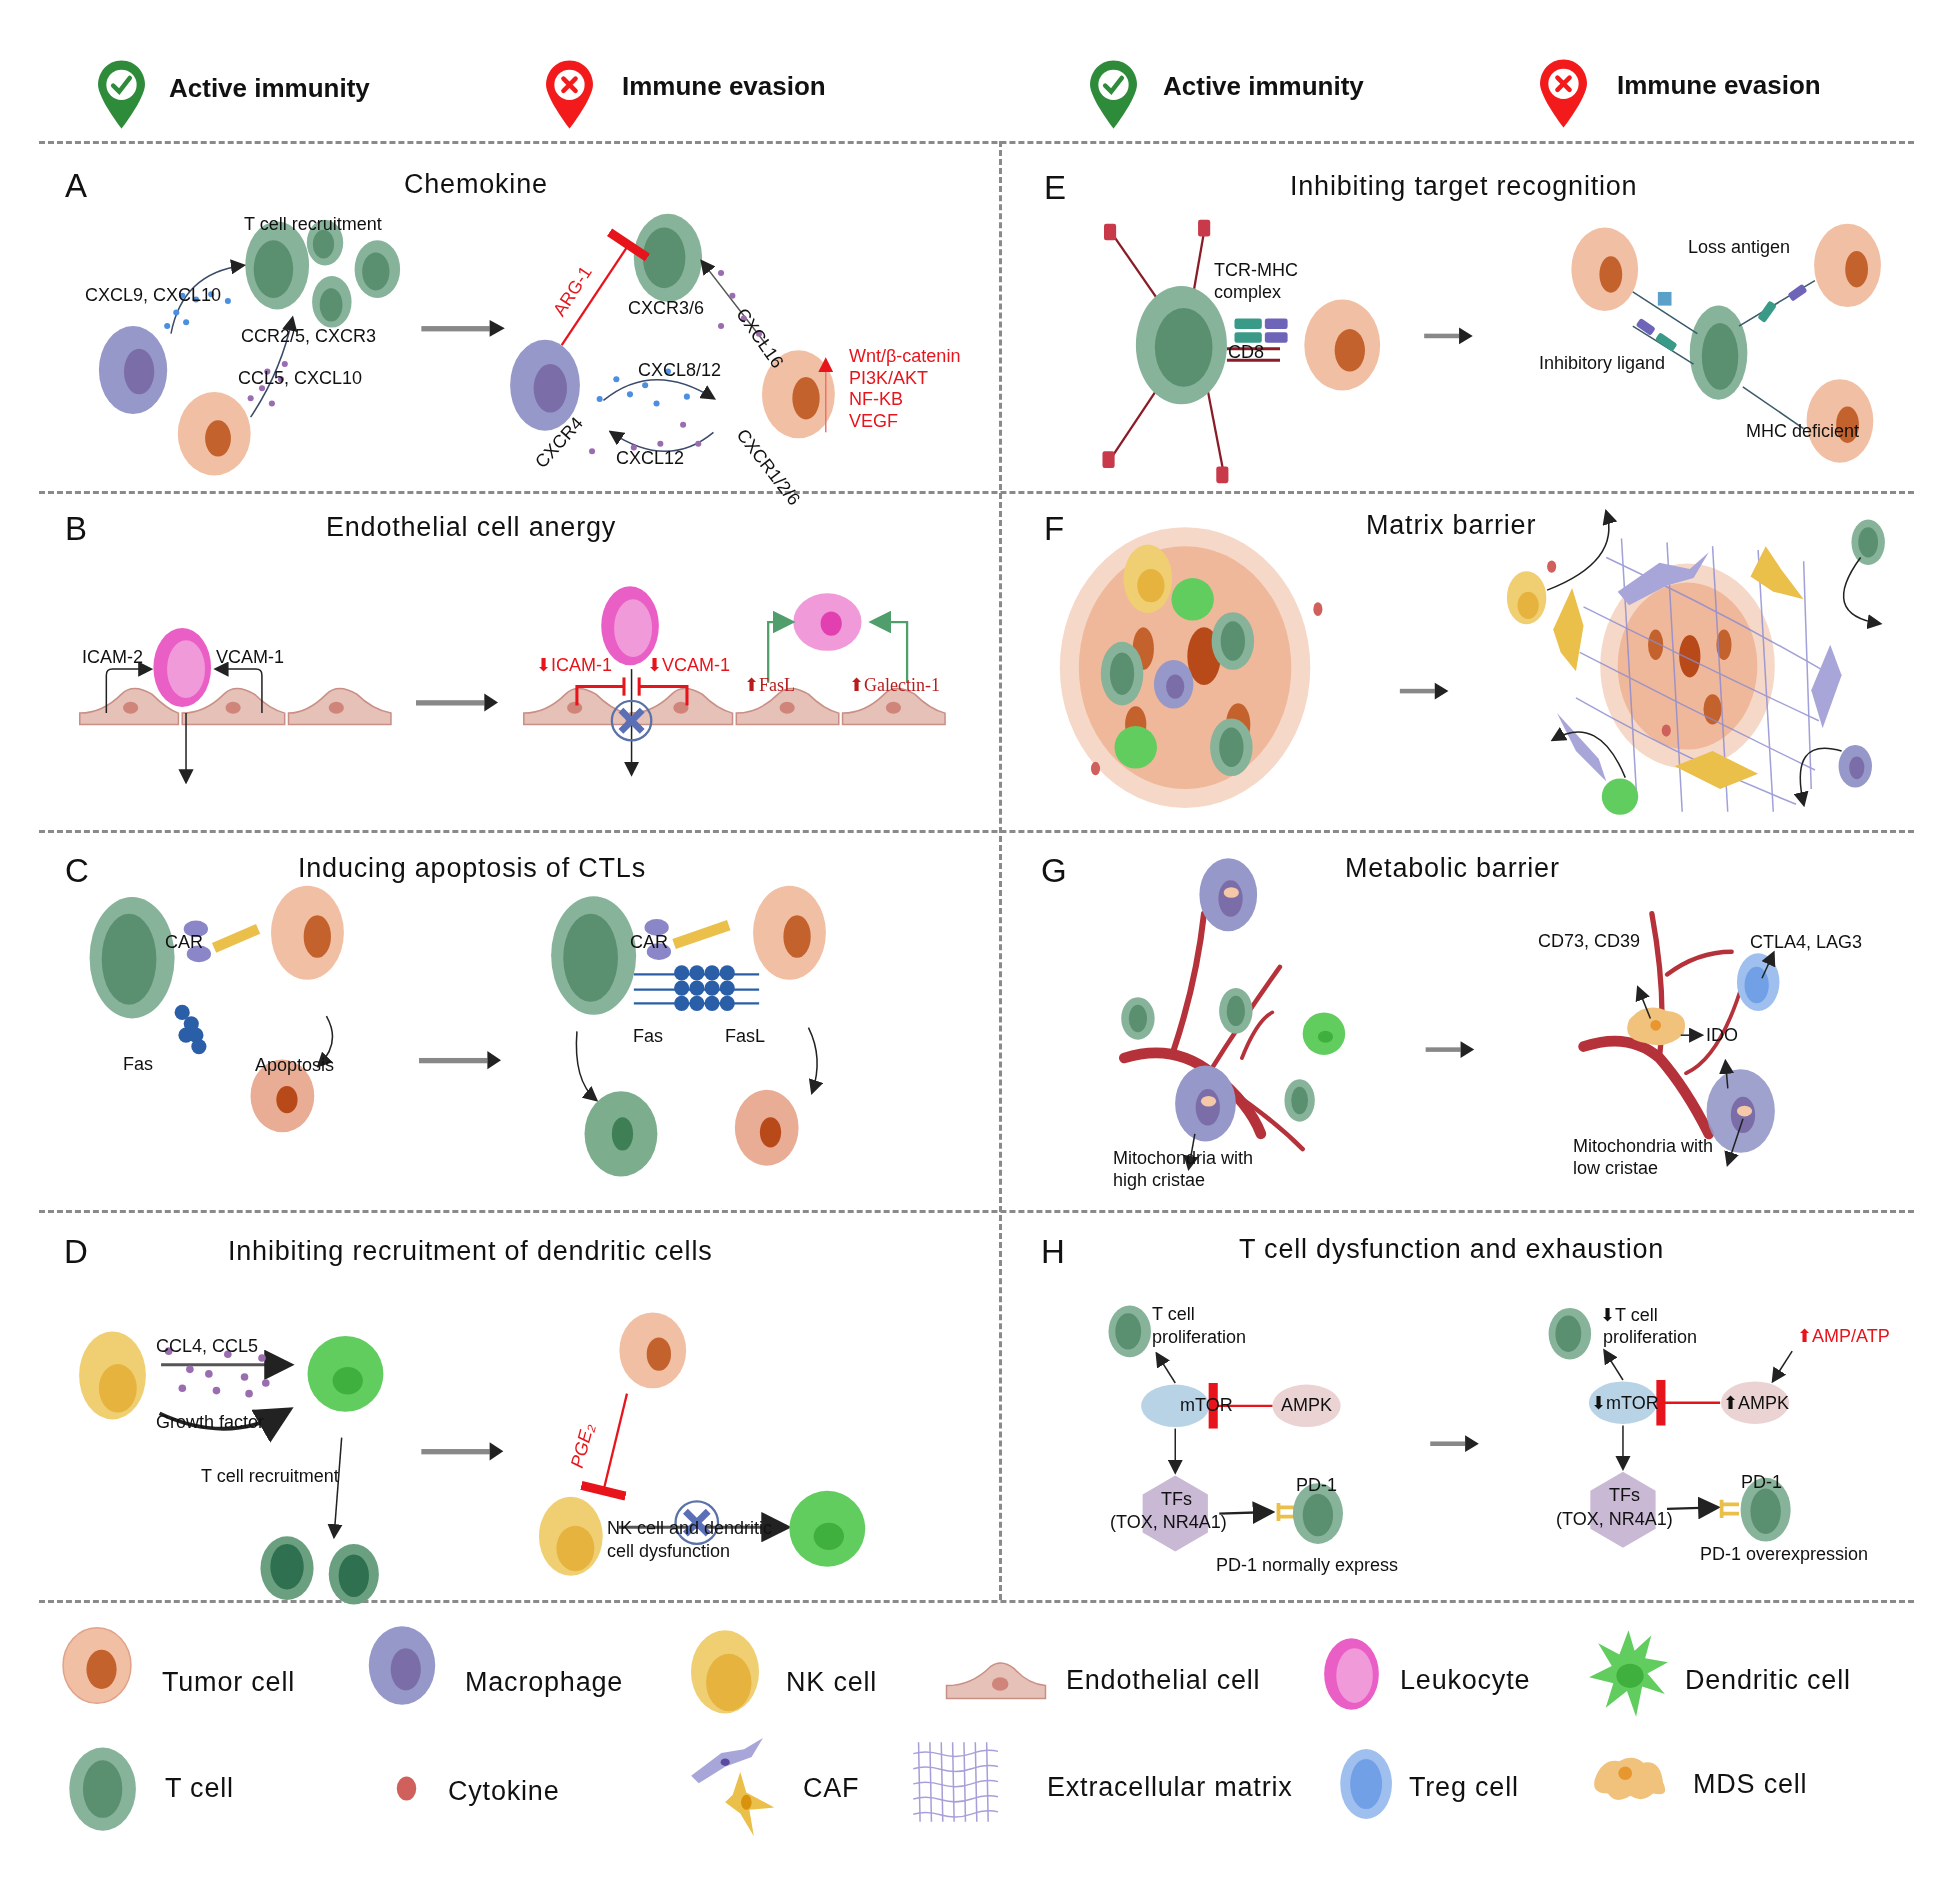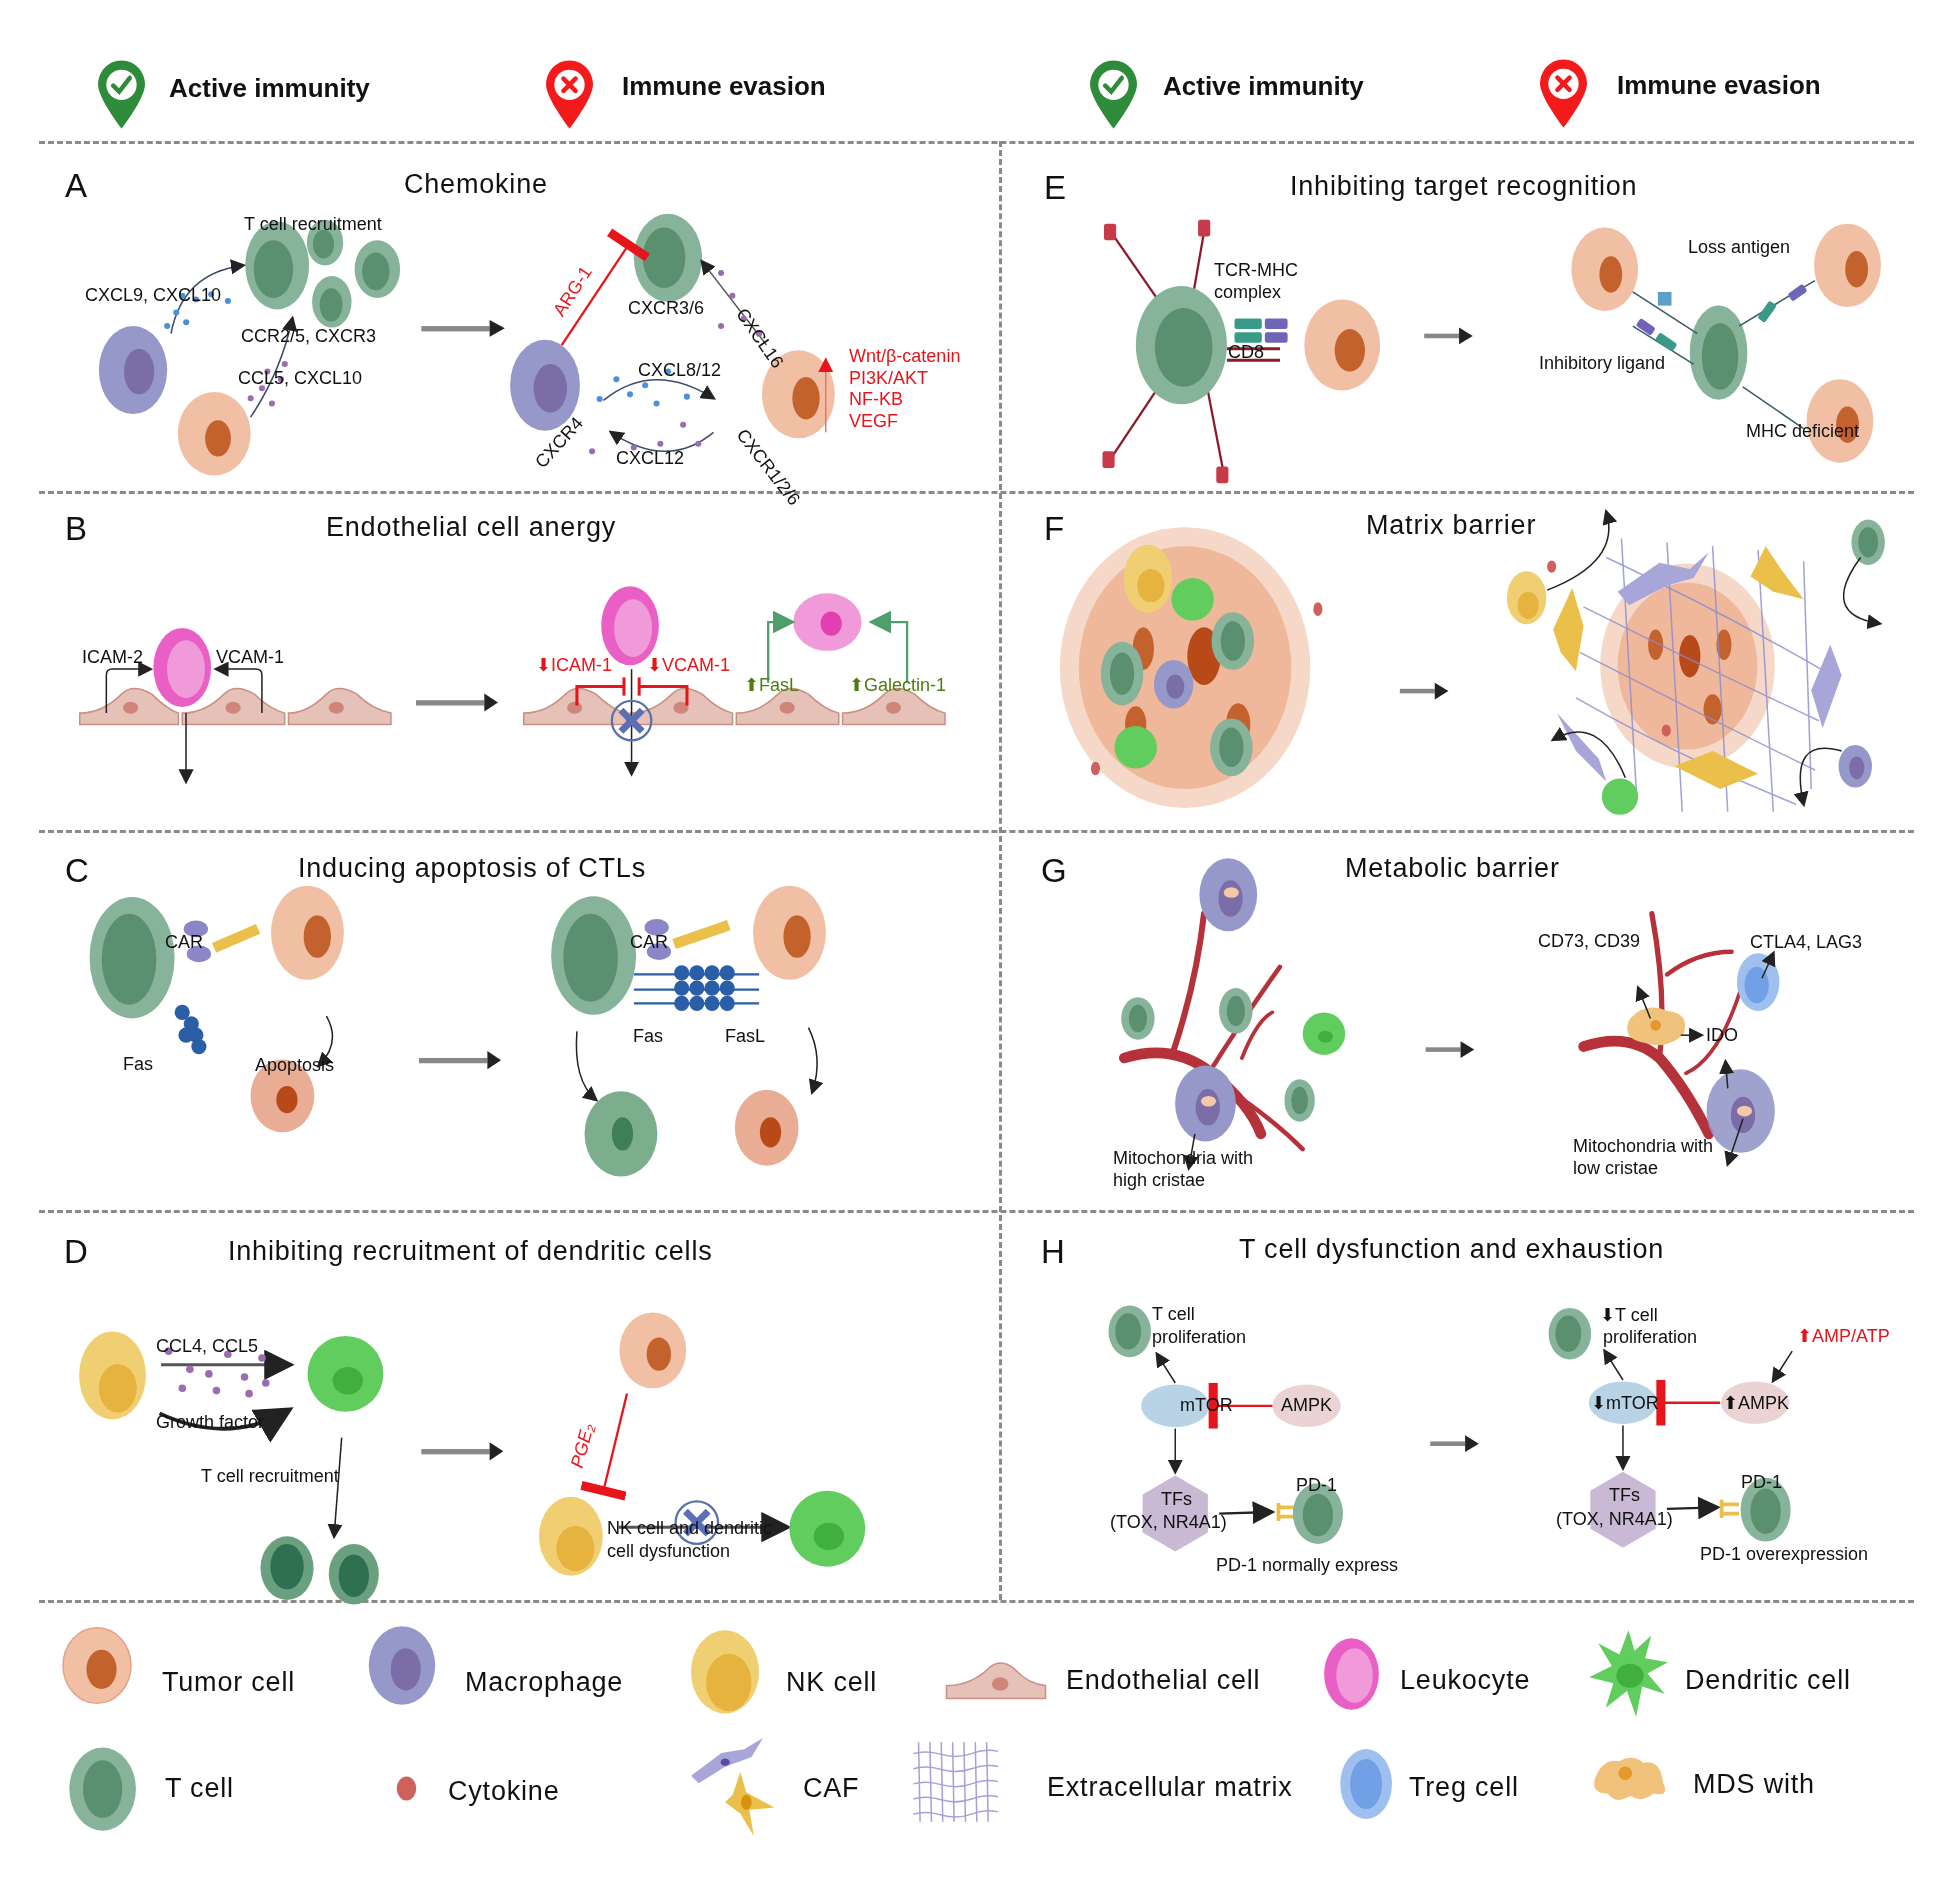--- a/index.html
+++ b/index.html
@@ -4,21 +4,21 @@
 <style>
   html,body{margin:0;padding:0;background:#fff;}
   body{width:1951px;height:1898px;position:relative;overflow:hidden;font-family:"Liberation Sans",sans-serif;color:#111;}
   .hdash{position:absolute;height:0;border-top:3px dashed #8a8a8a;}
   .vdash{position:absolute;width:0;border-left:3px dashed #8a8a8a;}
   .header-label{position:absolute;font-weight:bold;font-size:26px;}
   .panel-letter{position:absolute;font-size:33px;}
   .panel-title{position:absolute;font-size:27px;letter-spacing:0.8px;white-space:nowrap;}
   .lbl{position:absolute;font-size:18px;white-space:nowrap;}
   .red{color:#e8141b;}
-  .green{color:#4d7c0f;}
+  .green{color:#b91c1c;font-family:Liberation Serif, serif;}
   .legend-label{position:absolute;font-size:27px;letter-spacing:0.8px;white-space:nowrap;}
   svg{position:absolute;overflow:visible;}
 </style>
 </head>
 <body>
 
 <svg width="0" height="0" style="position:absolute">
   <defs>
     <marker id="arrowBlack" markerWidth="10" markerHeight="10" refX="8" refY="5" orient="auto">
         <path d="M0,0 L10,5 L0,10 z" fill="#222"></path>
@@ -773,15 +773,15 @@
   <svg style="left:1338px;top:1746px" width="57" height="76" viewBox="0 0 75 100">
     <ellipse cx="37" cy="50" rx="34" ry="46" fill="#9fc0ef"></ellipse>
       <ellipse cx="37" cy="50" rx="21" ry="33" fill="#72a0e6"></ellipse>
   </svg>
   <div class="legend-label" style="left:1409px;top:1772px">Treg cell</div>
 
   <svg style="left:1589px;top:1752px" width="83" height="53" viewBox="0 0 110 70">
     <path d="M8 35 Q18 8 40 12 Q58 2 72 14 Q95 10 98 40 Q108 60 85 55 Q70 68 55 58 Q35 70 25 55 Q2 55 8 35 Z" fill="#f0c27b"></path>
       <circle cx="48" cy="28" r="9" fill="#e8962e"></circle>
   </svg>
-  <div class="legend-label" style="left:1693px;top:1769px">MDS with</div>
+  <div class="legend-label" style="left:1693px;top:1769px">MDS cell</div>
 </section>
 
 
 </body></html>

